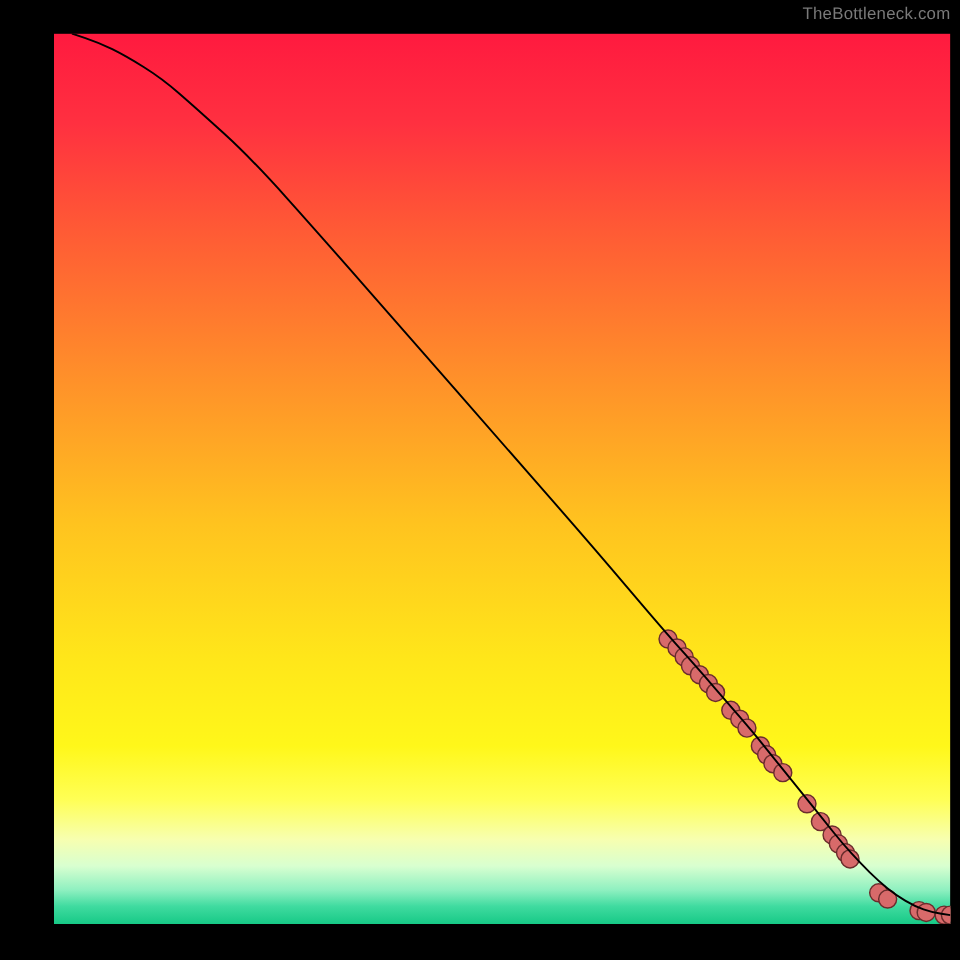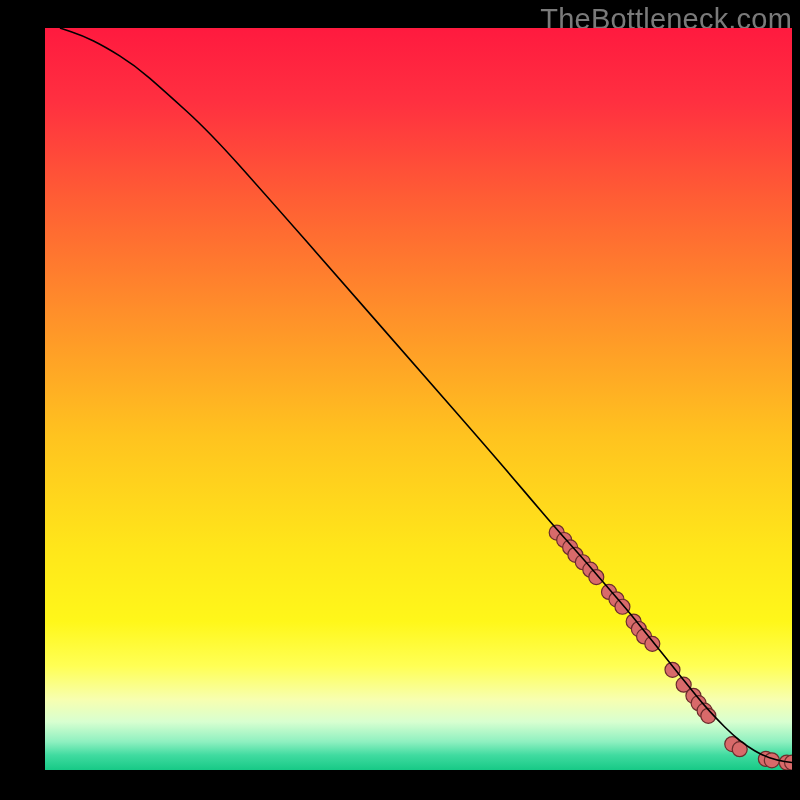--- a/index.html
+++ b/index.html
@@ -3,21 +3,21 @@
 <meta charset="utf-8">
 <style>
   * { margin: 0; padding: 0; box-sizing: border-box; }
   html, body { width: 800px; height: 800px; overflow: hidden; background: #000; }
   .root { width: 800px; height: 800px; position: relative; background: #000; }
   .attribution {
     position: absolute;
     top: 3px;
     right: 8px;
     font-family: Arial, Helvetica, sans-serif;
-    font-size: 29px;
+    font-size: 14px;
     color: #7a7a7a;
     letter-spacing: 0.2px;
   }
   .plot-frame {
     position: absolute;
     left: 45px;
     top: 28px;
     width: 747px;
     height: 742px;
   }

